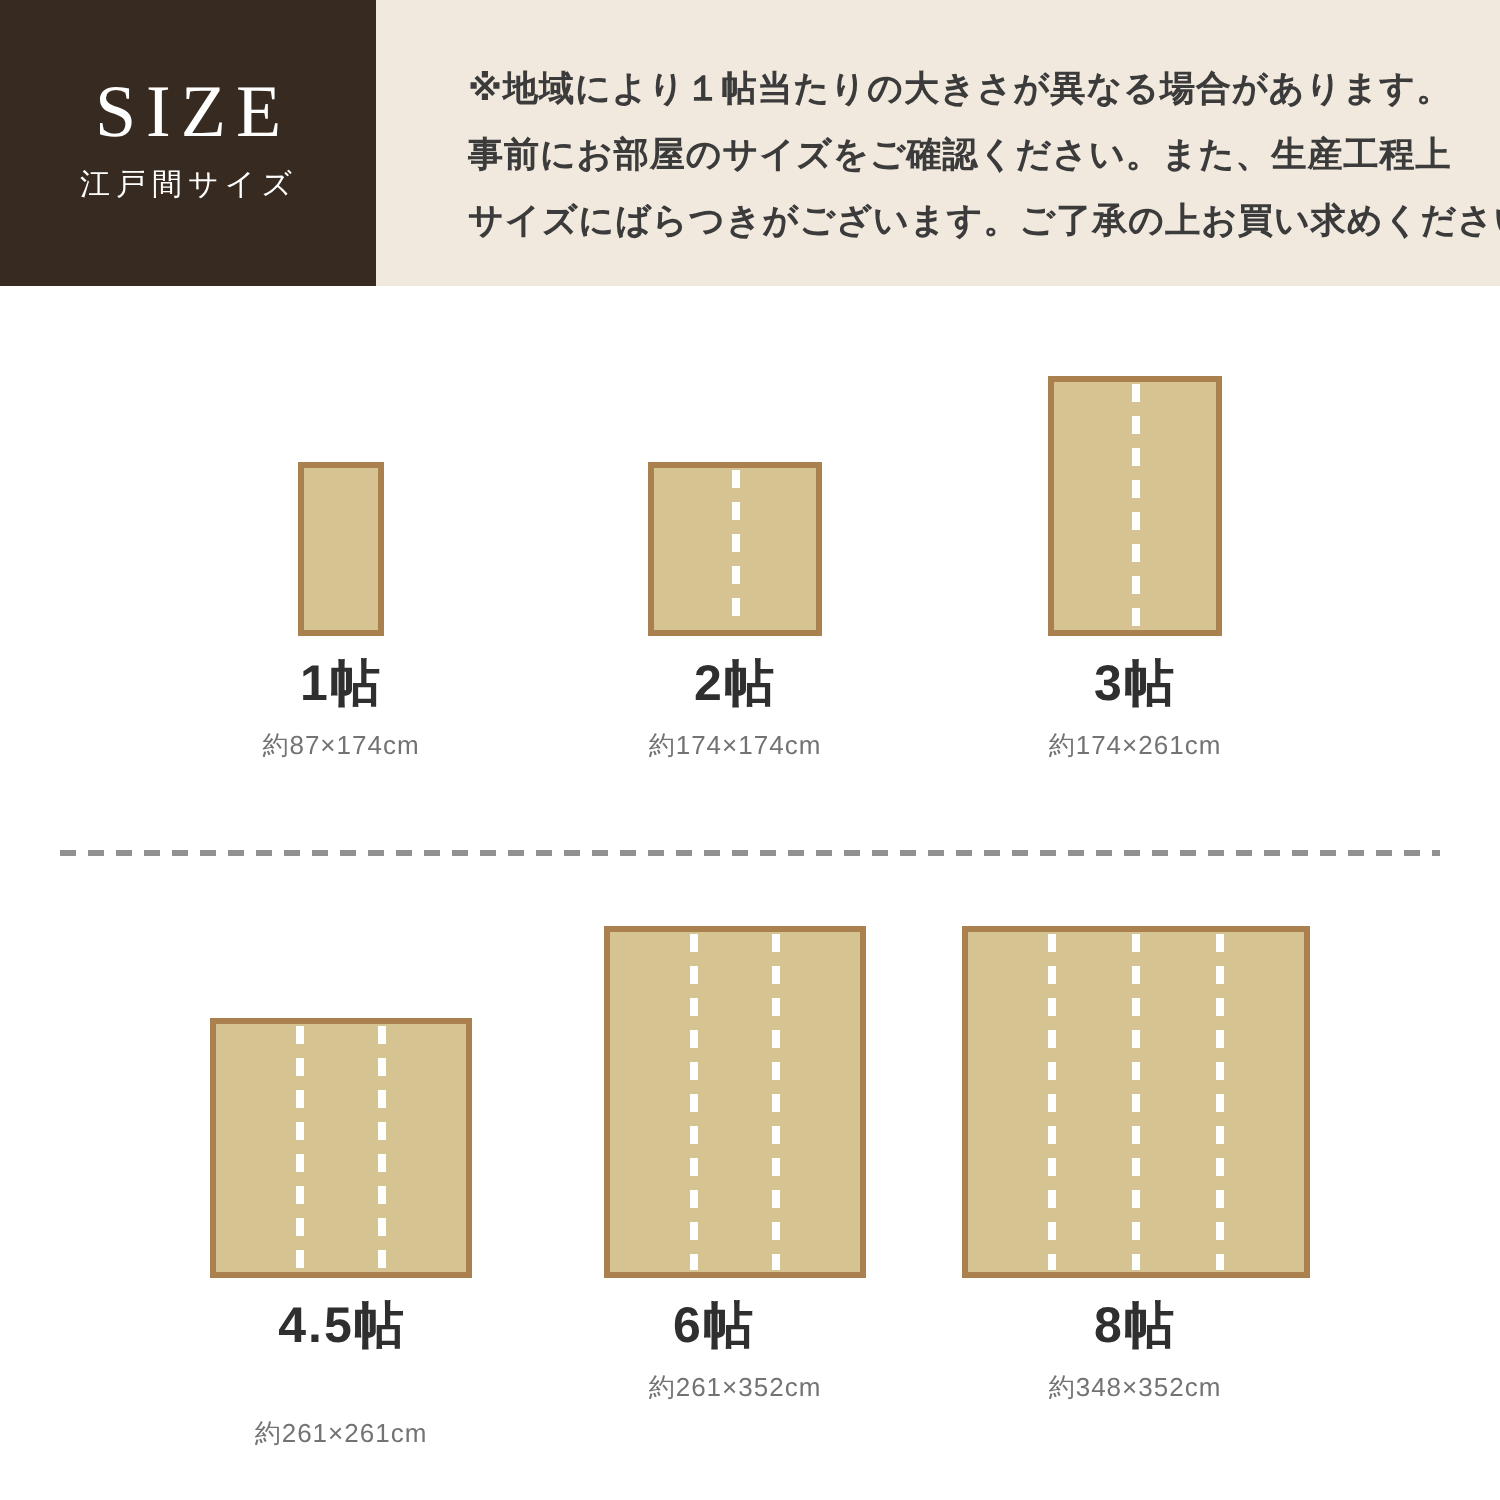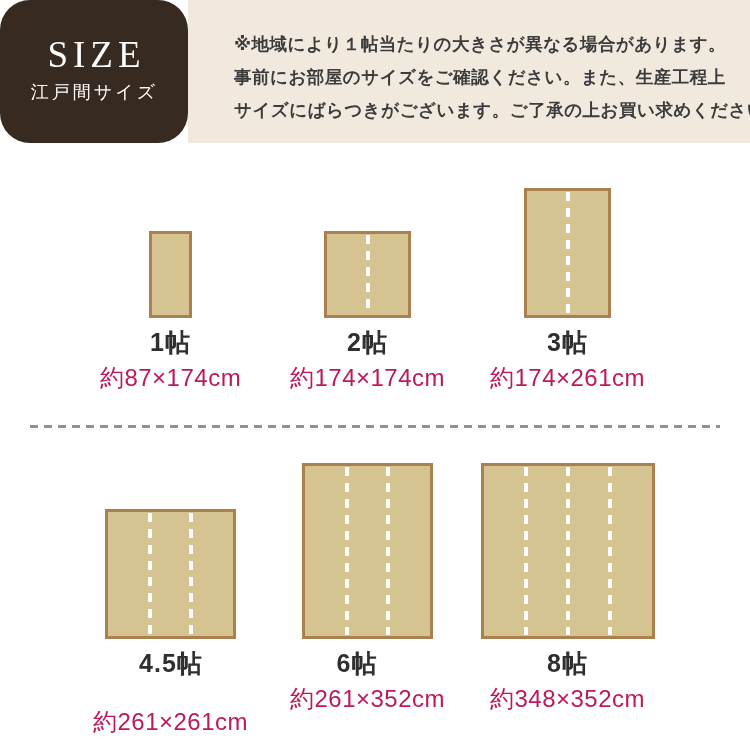--- a/index.html
+++ b/index.html
@@ -24,32 +24,31 @@
     width: 188px;
     height: 143px;
     background: var(--box-bg);
     color: var(--title-color);
     display: flex;
     flex-direction: column;
     align-items: center;
     justify-content: center;
     padding-bottom: 6px;
     flex-shrink: 0;
-    border-radius: 30px;
   }
   .title {
     font-family: "Liberation Serif", "DejaVu Serif", serif;
     font-size: 37px;
     font-weight: 400;
     letter-spacing: 5px;
     margin-left: 5px; 
     line-height: 1;
   }
   .subtitle {
-    font-size: 18px;
+    font-size: 15px;
     letter-spacing: 3px;
     margin-top: 10px;
     margin-left: 1px;
     line-height: 1;
   }
   .note {
     flex: 1;
     height: 143px;
     background: var(--note-bg);
     padding: 28px 10px 0 46px;
@@ -93,22 +92,22 @@
     font-size: 25px;
     font-weight: bold;
     color: #2f2f2f;
     letter-spacing: 1px;
     white-space: nowrap;
     line-height: 1;
   }
   .rug-dims {
     position: absolute;
     transform: translateX(-50%);
-    font-size: 24px;
-    color: #be185d;
+    font-size: 13px;
+    color: #737373;
     letter-spacing: 0.5px;
     white-space: nowrap;
     line-height: 1;
   }
   .row-divider {
     position: absolute;
     left: 30px;
     right: 30px;
     top: 425px;
     height: 3px;

